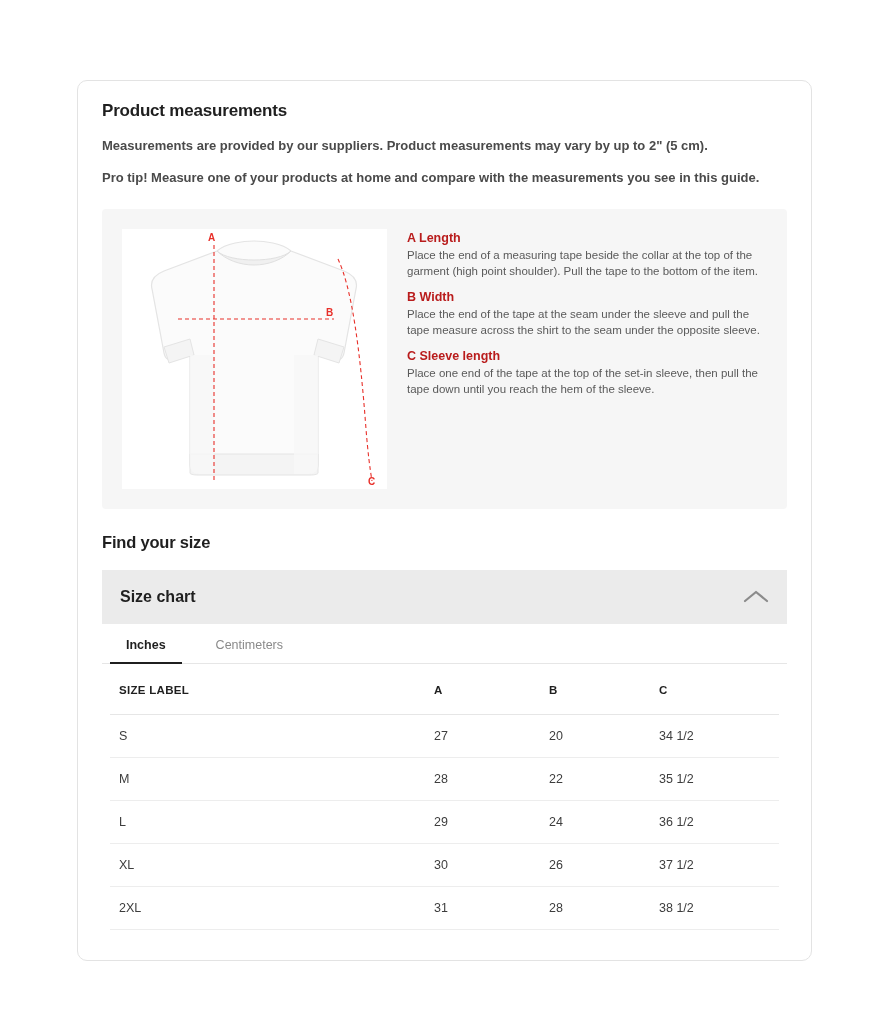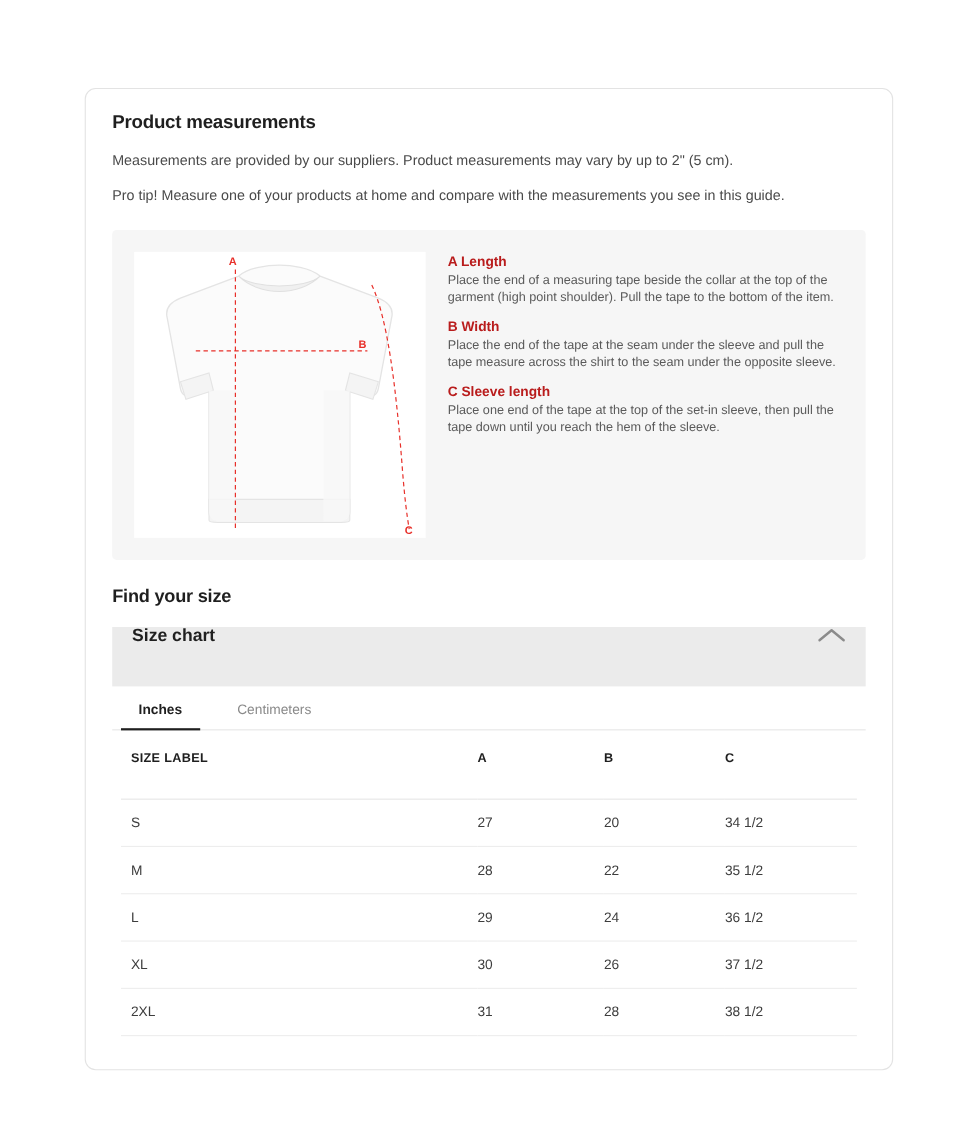--- a/index.html
+++ b/index.html
@@ -43,20 +43,21 @@
     color: #1f1f1f;
     margin: 0 0 16px 0;
     letter-spacing: -0.2px;
   }
 
   p.blurb {
     font-size: 13px;
     color: #4a4a4a;
     margin: 0 0 14px 0;
     line-height: 1.4;
+    font-weight: bold;
   }
   p.blurb.last {
     margin-bottom: 22px;
   }
 
   
   .guide-panel {
     background: #f6f6f6;
     border-radius: 4px;
     display: flex;
@@ -109,20 +110,21 @@
     letter-spacing: -0.2px;
   }
 
   .accordion {
     border: 0;
   }
   .accordion-header {
     background: #ebebeb;
     height: 54px;
     display: flex;
+    align-items: center;
     justify-content: space-between;
     padding: 0 18px;
     cursor: pointer;
   }
   .accordion-title {
     font-size: 16px;
     font-weight: bold;
     color: #1f1f1f;
   }
   .chevron {
@@ -157,21 +159,21 @@
     width: 100%;
     border-collapse: collapse;
     table-layout: fixed;
   }
   table.size-table th {
     text-align: left;
     font-size: 11.5px;
     font-weight: bold;
     color: #1f1f1f;
     letter-spacing: 0.3px;
-    padding: 20px 0 30px 0;
+    padding: 20px 0 18px 0;
     border-bottom: 1px solid #e6e6e6;
   }
   table.size-table td {
     font-size: 12.5px;
     color: #3d3d3d;
     padding: 14px 0 14px 0;
     border-bottom: 1px solid #ededed;
   }
   table.size-table tr:last-child td {
     border-bottom: 1px solid #ededed;

